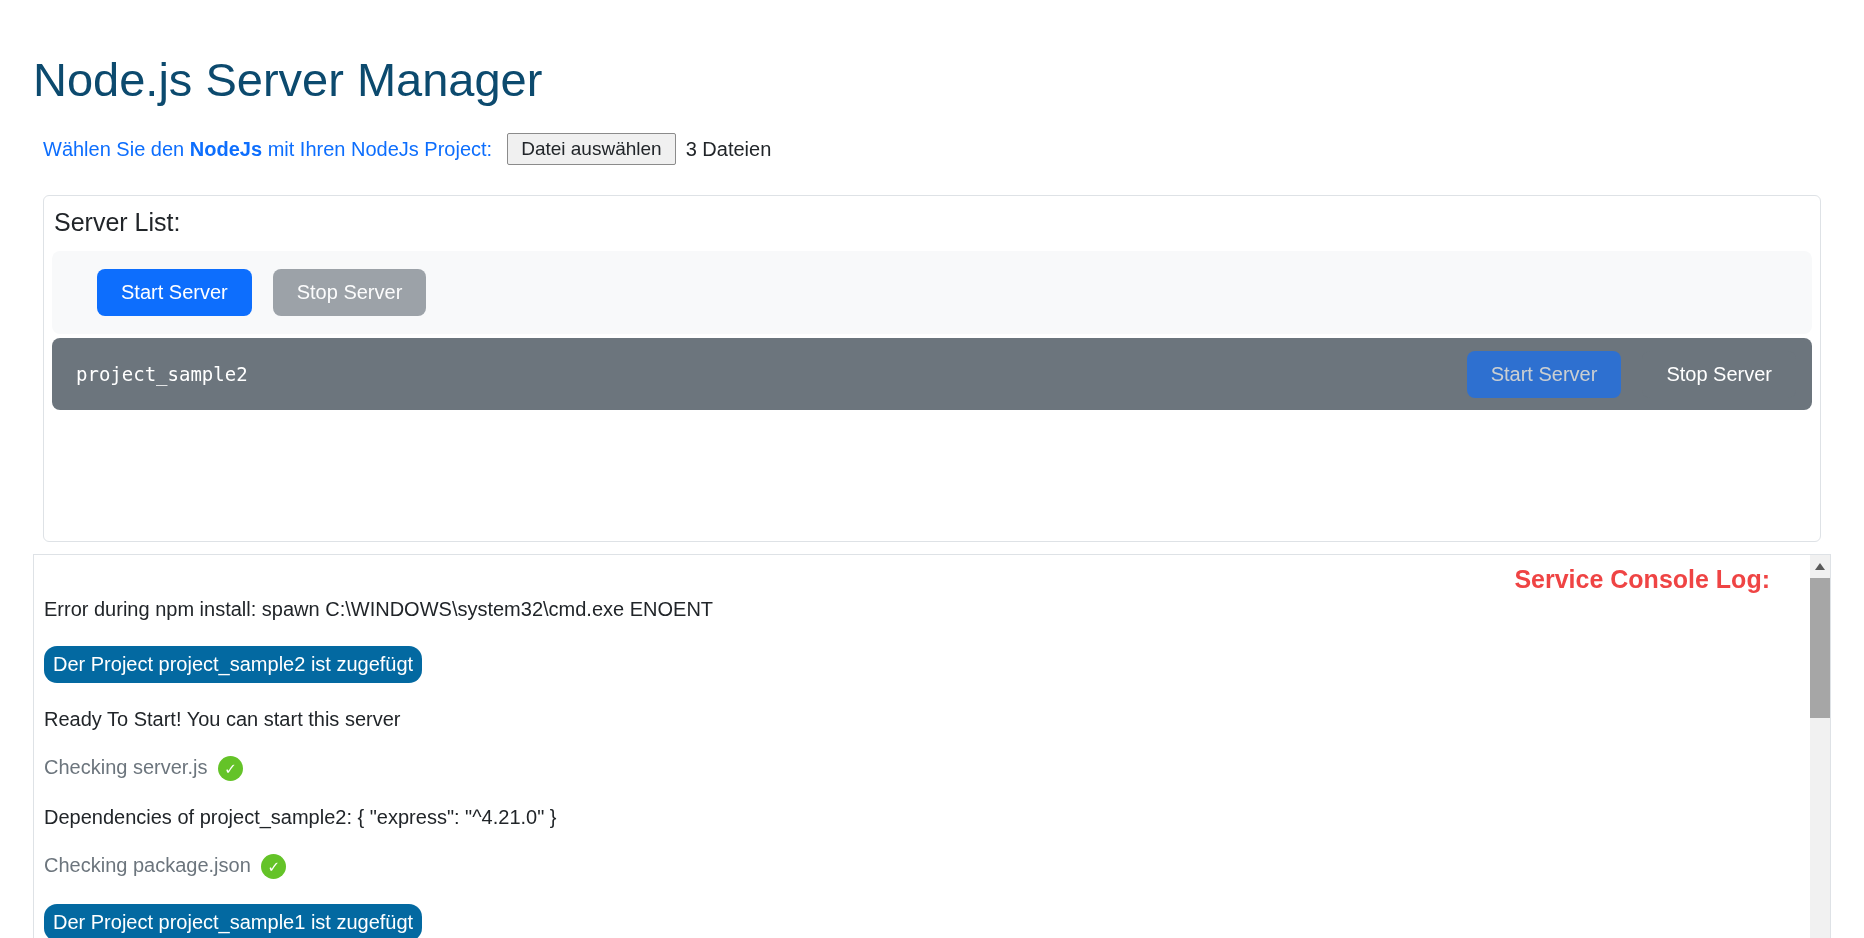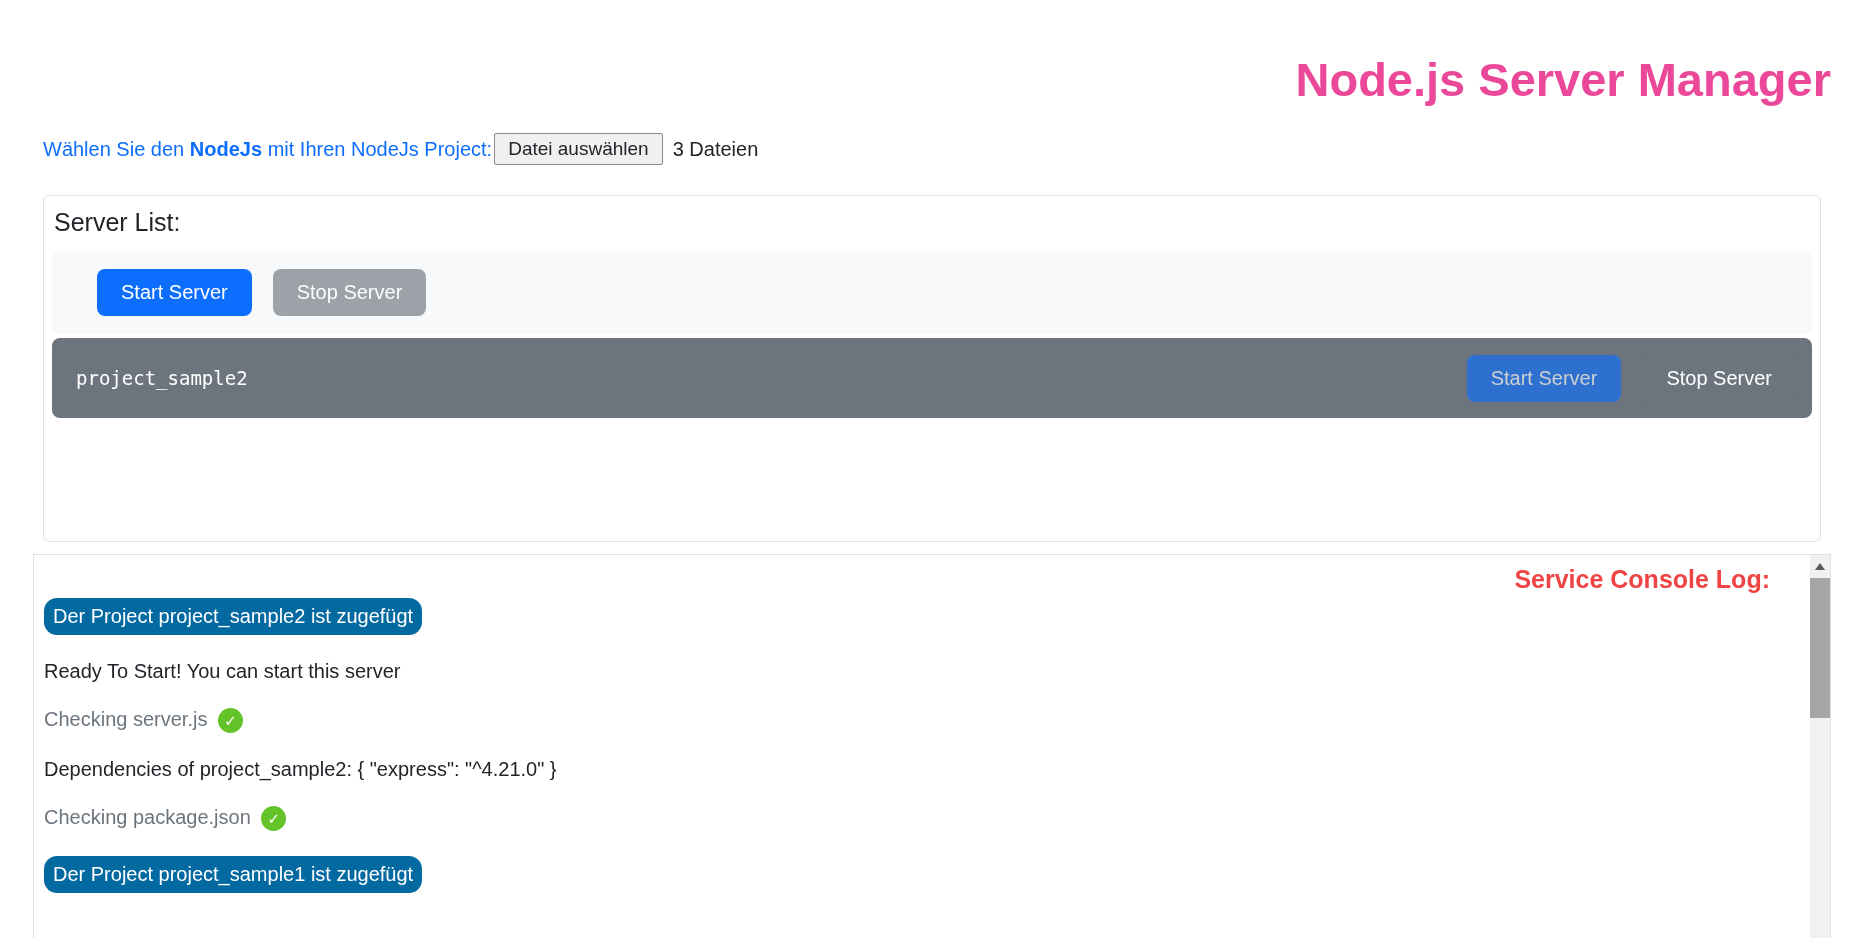--- a/index.html
+++ b/index.html
@@ -9,37 +9,37 @@
     background: #ffffff;
     color: #212529;
     font-family: "Liberation Sans", "DejaVu Sans", sans-serif;
   }
   .page { padding: 0 33px; }
 
   
   h1.page-title {
     margin-top: 52px;
     margin-bottom: 26px;
-    text-align: right;
+    text-align: left;
     font-size: 47px;
-    font-weight: 700;
-    color: #ec4899;
+    font-weight: 400;
+    color: #0c4a6e;
   }
 
   
   .picker-row {
     margin-left: 10px;
     display: flex;
     align-items: center;
     font-size: 20px;
     color: #0d6efd;
   }
   .picker-label .bold-word { font-weight: 700; margin: 0 0.28em; }
   .file-btn {
-    margin-left: 2px;
+    margin-left: 15px;
     font-family: "Liberation Sans", "DejaVu Sans", sans-serif;
     font-size: 19px;
     color: #212529;
     background: #f0f0f0;
     border: 1px solid #8b8b8b;
     border-radius: 2px;
     padding: 4px 13px;
     cursor: pointer;
   }
   .file-count { margin-left: 10px; color: #212529; }
@@ -65,21 +65,21 @@
     height: 83px;
     border-radius: 8px;
     background: #f8f9fa;
     color: #212529;
     padding: 0 16px 0 24px;
     margin-bottom: 4px;
   }
   .server-row.running {
     background: #6c757d;
     color: #ffffff;
-    height: 80px;
+    height: 72px;
   }
   .server-name {
     font-family: "DejaVu Sans Mono", "Liberation Mono", monospace;
     font-size: 19px;
     flex: 1;
   }
   .btn {
     font-family: "Liberation Sans", "DejaVu Sans", sans-serif;
     font-size: 20px;
     height: 47px;
@@ -191,20 +191,24 @@
     <span class="server-name">project_sample2</span>
     <button class="btn btn-start">Start Server</button>
     <button class="btn btn-stop">Stop Server</button>
   </div>
 </div>
   </div>
 
   <div class="console-box">
     <div class="console-heading">Service Console Log:</div>
     <div id="log-entries">
+  <div class="log-line type-text">
+    <span class="log-text">Error during npm install: spawn C:\WINDOWS\system32\cmd.exe ENOENT</span>
+    
+  </div>
 
   <div class="log-line type-badge">
     <span class="log-text">Der Project project_sample2 ist zugefügt</span>
     
   </div>
 
   <div class="log-line type-text">
     <span class="log-text">Ready To Start! You can start this server</span>
     
   </div>

